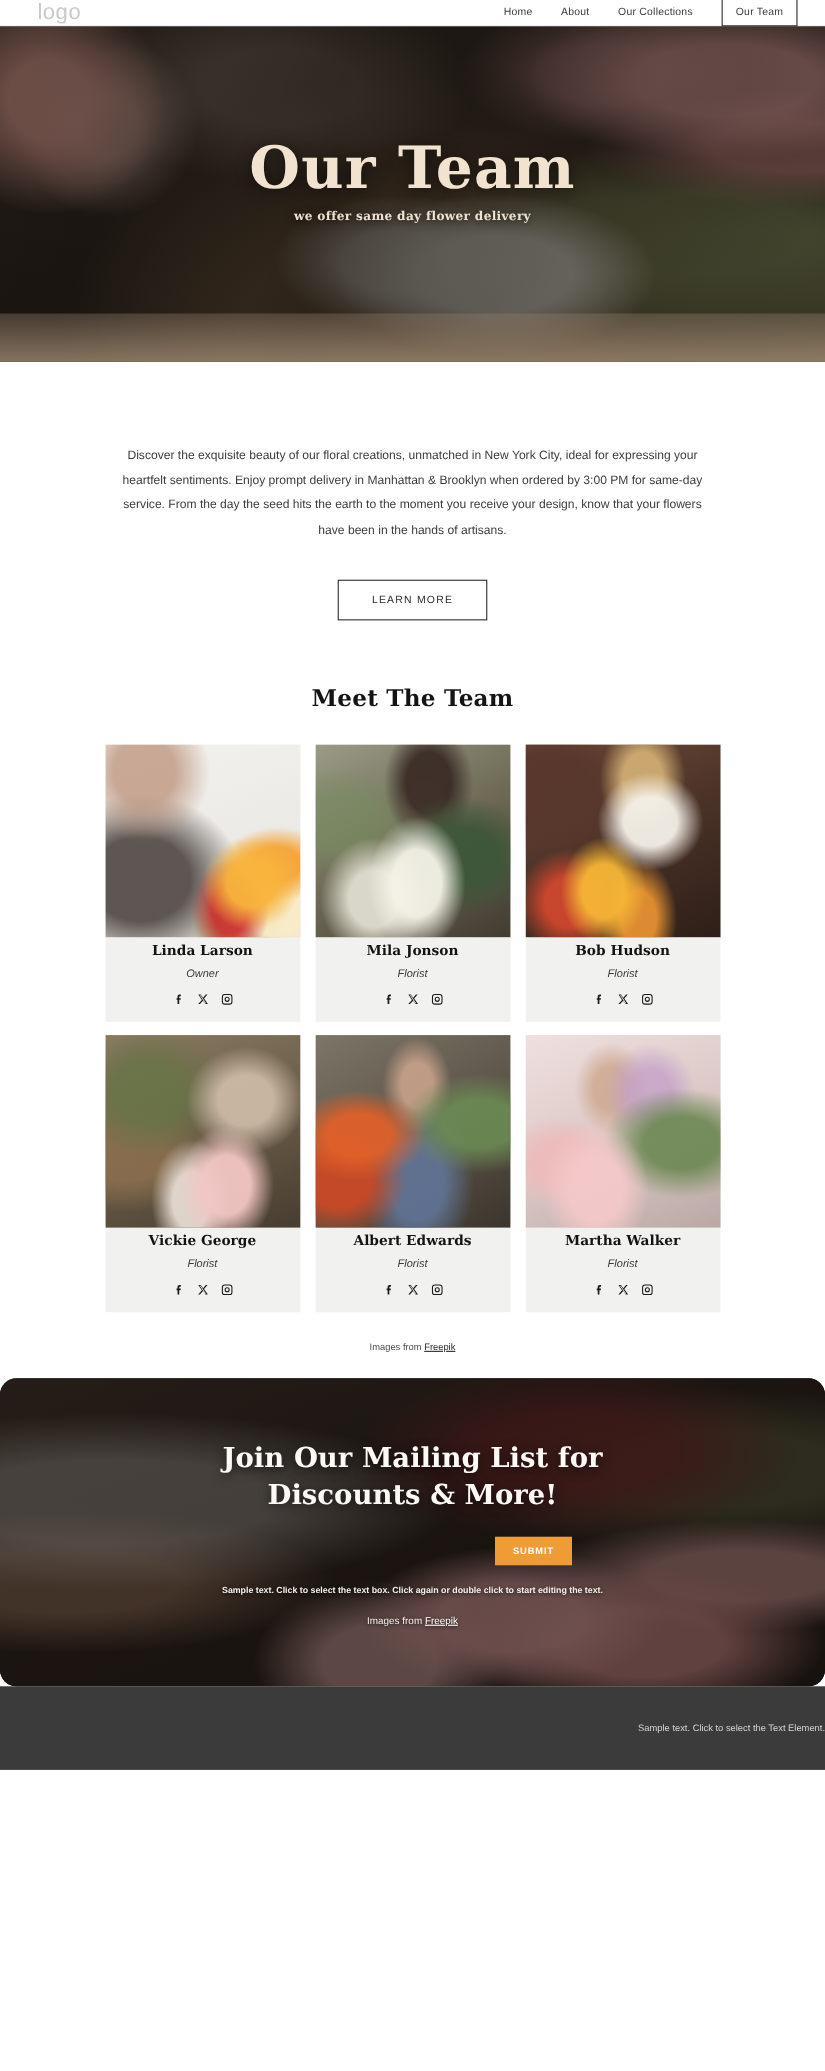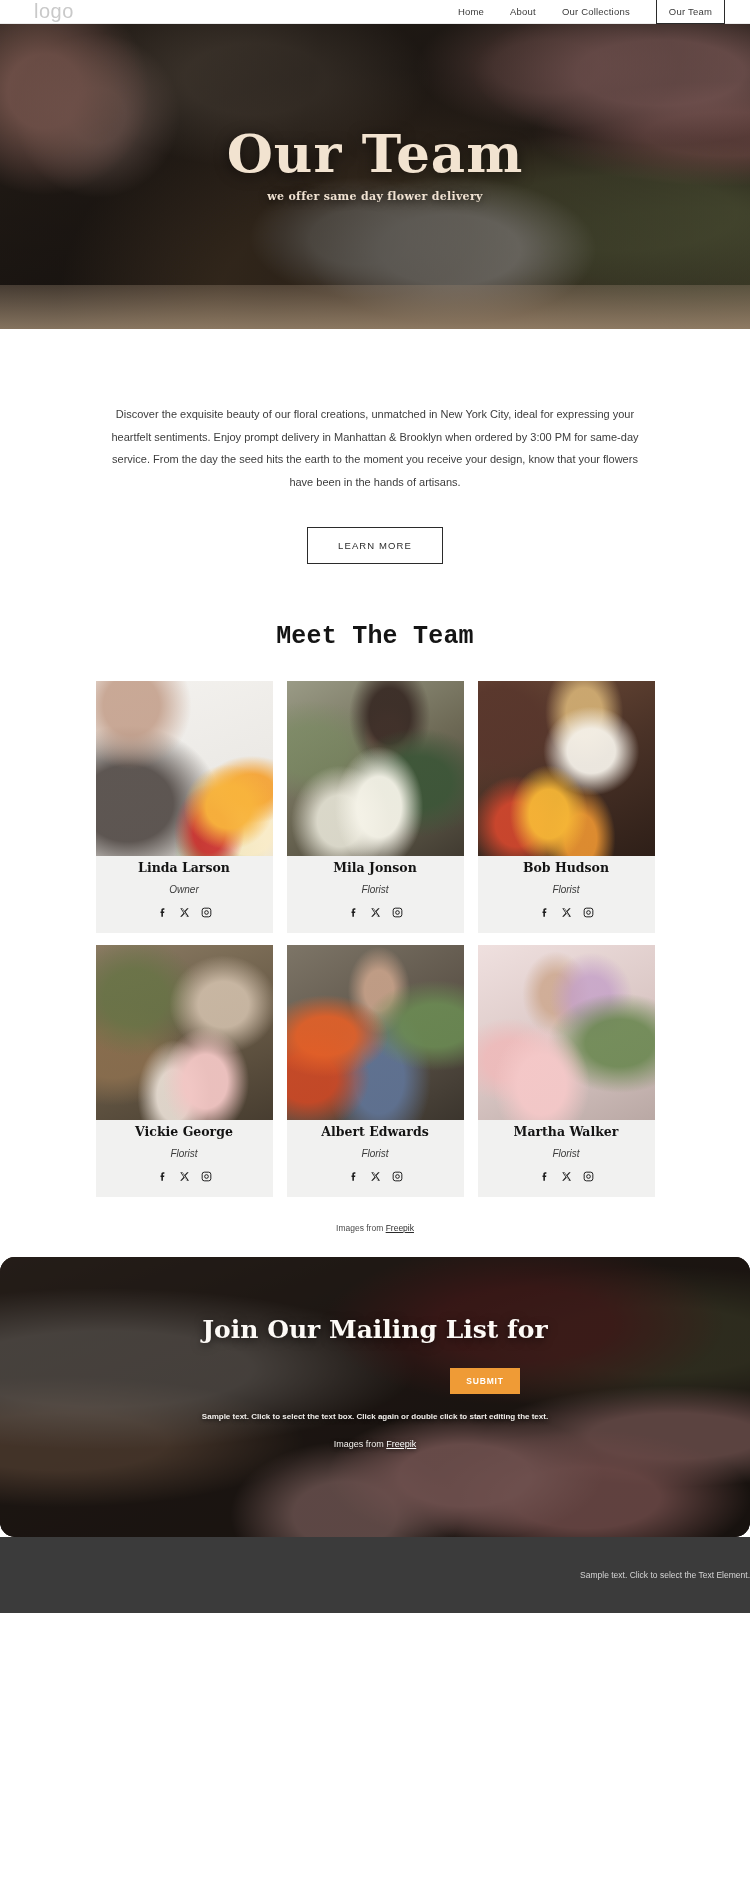--- a/index.html
+++ b/index.html
@@ -144,21 +144,21 @@
     cursor: pointer;
     font-family: "Liberation Sans", sans-serif;
   }
 
   
   .team {
     padding: 58px 0 0;
     text-align: center;
     background: #fff;
   }
-  .team .section-title { font-size: 25px; font-family: Liberation Mono, monospace; }
+  .team .section-title { font-size: 21px; }
 
   .team-grid {
     display: grid;
     grid-template-columns: repeat(3, 177px);
     gap: 12px 14px;
     justify-content: center;
     margin-top: 30px;
   }
   .member-card {
     background: #f1f1f0;
@@ -535,20 +535,21 @@
   <div class="credits">
     <span>Images from </span><a>Freepik</a>
   </div>
 </section>
 
 <section class="mailing">
   <div class="mailing-photo"></div>
   <div class="mailing-inner">
     <h2 class="mailing-title">
       <span>Join Our Mailing List for</span><br>
+      <span>Discounts &amp; More!</span>
     </h2>
     <form class="form-row">
       <input class="form-input" type="text" placeholder="Enter your Name" style="">
       <button class="form-submit" type="submit">SUBMIT</button>
     </form>
     <div class="mailing-note">Sample text. Click to select the text box. Click again or double click to start editing the text.</div>
     <div class="mailing-credits">
       <span>Images from </span><a>Freepik</a>
     </div>
   </div>

